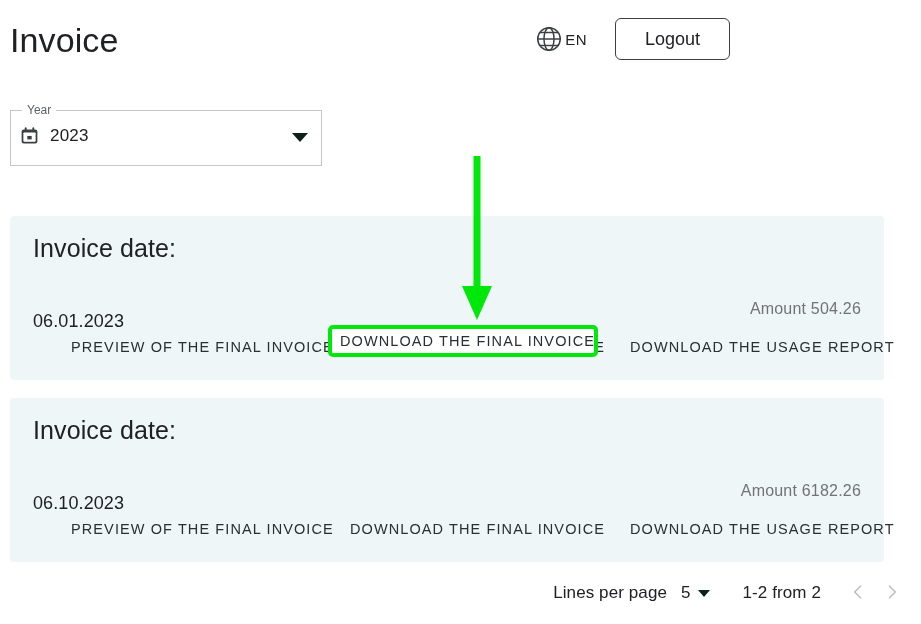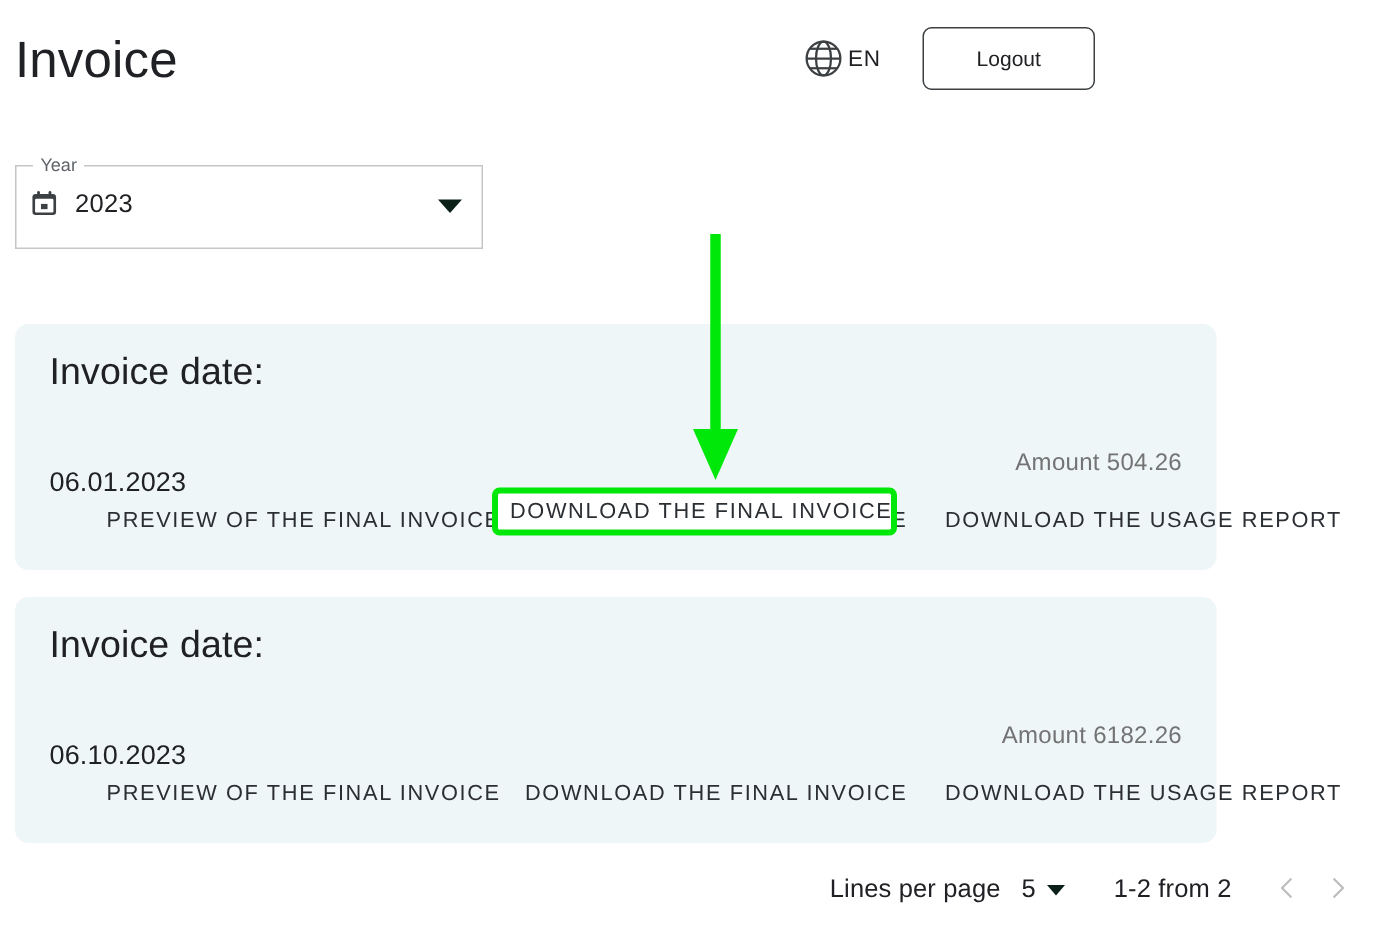--- a/index.html
+++ b/index.html
@@ -58,21 +58,21 @@
     letter-spacing: 0.4px;
     color: #202124;
   }
   .logout-btn {
     width: 115px;
     height: 42px;
     border: 1px solid #3c4043;
     border-radius: 6px;
     background: #ffffff;
     font-family: "Liberation Sans", sans-serif;
-    font-size: 14px;
+    font-size: 18px;
     color: #202124;
     cursor: pointer;
     padding: 0;
     line-height: 40px;
   }
 
   
   .year-field {
     position: absolute;
     left: 10px;
@@ -121,23 +121,23 @@
     height: 0;
     border-left: 8px solid transparent;
     border-right: 8px solid transparent;
     border-top: 9px solid #0b2118;
   }
 
   
   .card {
     position: absolute;
     left: 10px;
-    width: 801px;
+    width: 874px;
     background: #eef6f8;
-    border-radius: 9px;
+    border-radius: 4px;
     box-sizing: border-box;
   }
   #card-0 { top: 216px; height: 164px; }
   #card-1 { top: 398px; height: 164px; }
 
   .card-title {
     position: absolute;
     left: 23px;
     top: 18px;
     font-size: 25px;

